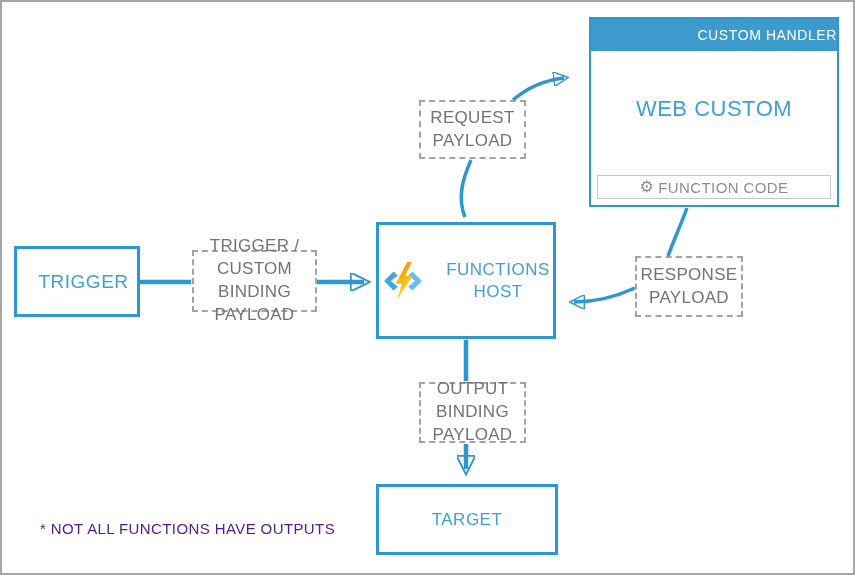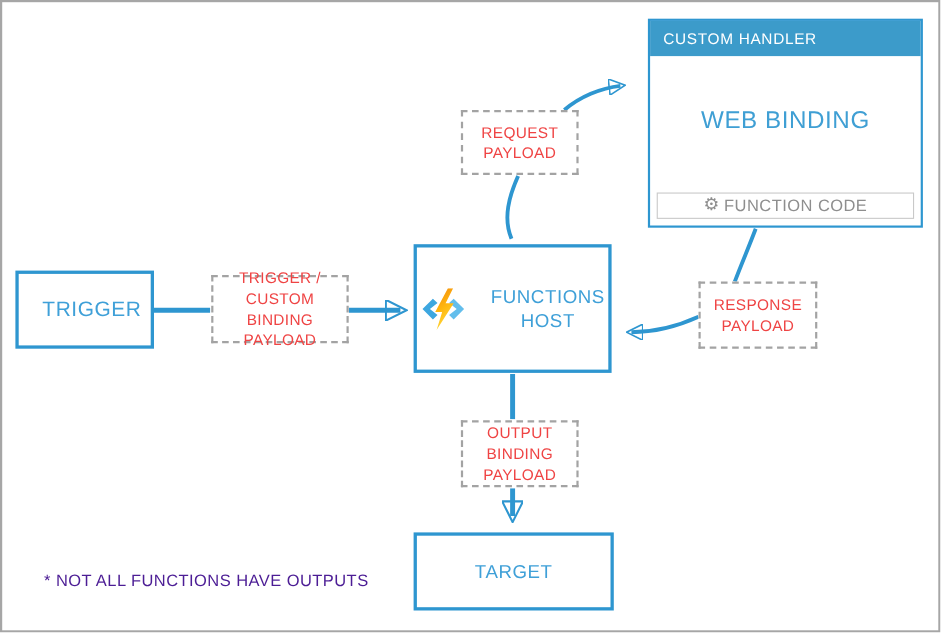--- a/index.html
+++ b/index.html
@@ -12,40 +12,40 @@
     position:absolute;left:0;top:0;width:851px;height:571px;
     border:2px solid #A6A6A6;background:#fff;
   }
   .arrows{position:absolute;left:0;top:0;pointer-events:none;}
   .arrows path{fill:none;stroke:#2E96D0;stroke-linecap:butt;}
   .arrows path.thick{stroke-width:4.5px;}
   .arrows path.thin{stroke-width:3.5px;}
 
   .node{position:absolute;box-sizing:border-box;display:flex;align-items:center;justify-content:center;text-align:center;background:#fff;}
   .solid{border:3px solid #2E96D0;color:#3FA0D8;letter-spacing:0.5px;}
-  .dashed{border:2px dashed #A3A3A3;color:#ef4444;font-size:14px;line-height:1.35;letter-spacing:0.3px;}
+  .dashed{border:2px dashed #A3A3A3;color:#737373;font-size:17px;line-height:1.35;letter-spacing:0.3px;}
   .pre{white-space:pre-line;}
 
   .trigger{left:14px;top:246px;width:126px;height:71px;font-size:19px;padding-left:13px;}
   .trigger-payload{left:192px;top:250px;width:125px;height:62px;}
   .functions-host{left:376px;top:222px;width:180px;height:117px;font-size:17px;gap:22px;}
   .functions-host .label{line-height:1.25;text-align:center;}
   .request-payload{left:419px;top:100px;width:107px;height:59px;}
   .response-payload{left:635px;top:256px;width:108px;height:61px;}
   .output-payload{left:419px;top:382px;width:107px;height:61px;}
   .target{left:376px;top:484px;width:182px;height:71px;font-size:17px;}
 
   .custom-handler{
     position:absolute;left:589px;top:17px;width:250px;height:190px;
     box-sizing:border-box;border:2px solid #2E96D0;background:#fff;
   }
   .ch-header{
     position:absolute;left:0;top:0;right:0;height:32px;background:#3C9BCA;
     color:#fff;font-size:14px;letter-spacing:0.6px;
-    display:flex;align-items:center;justify-content:flex-start;padding-left:12px;
+    display:flex;align-items:center;justify-content:flex-end;padding-left:12px;
   }
   .ch-body{
     position:absolute;left:0;top:32px;right:0;bottom:38px;
     display:flex;align-items:center;justify-content:center;
     color:#3F9FD4;font-size:22px;letter-spacing:0.5px;
   }
   .function-code{
     position:absolute;left:6px;right:6px;bottom:6px;height:24px;
     box-sizing:border-box;border:1px solid #C9C9C9;background:#fff;
     display:flex;align-items:center;justify-content:center;
@@ -109,21 +109,21 @@
 <div class="node dashed request-payload">
   <span class="pre">REQUEST
 PAYLOAD</span>
 </div>
 
 <div class="custom-handler">
   <div class="ch-header">
     <span>CUSTOM HANDLER</span>
   </div>
   <div class="ch-body">
-    <span>WEB BINDING</span>
+    <span>WEB CUSTOM</span>
   </div>
   <div class="function-code">
     <span class="gear">⚙</span>
     <span>FUNCTION CODE</span>
   </div>
 </div>
 
 <div class="node dashed response-payload">
   <span class="pre">RESPONSE
 PAYLOAD</span>

